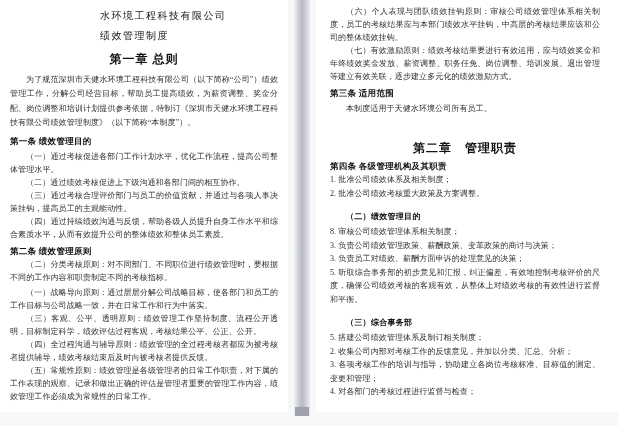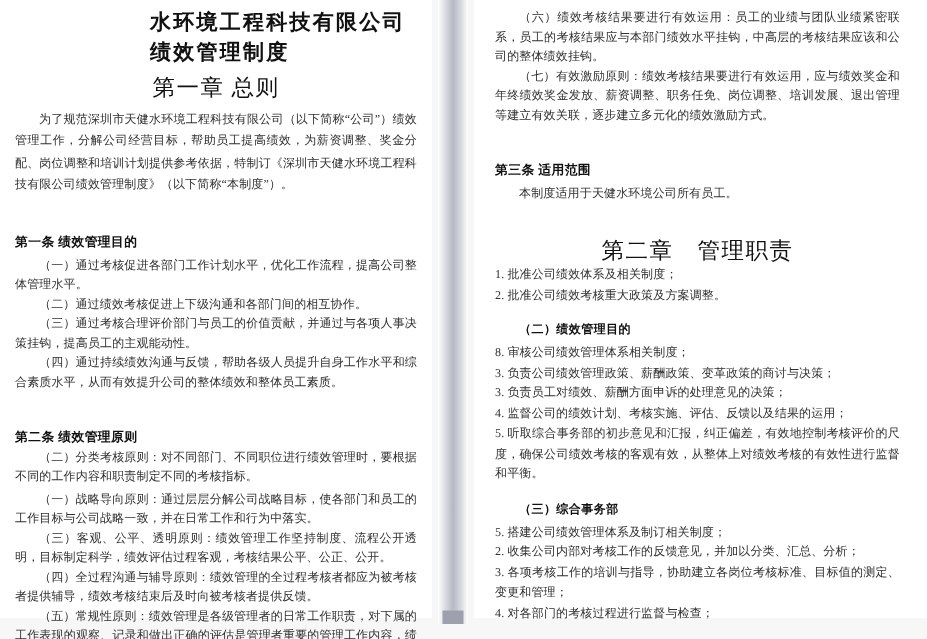--- a/index.html
+++ b/index.html
@@ -31,42 +31,42 @@
     background:linear-gradient(to right,#ffffff 0%,#d9dbe1 25%,#b6b8c3 50%,#d9dbe1 78%,#ffffff 100%);
   }
   .divider .divider-foot{
     position:absolute;
     left:3px; bottom:0;
     width:14px; height:9px;
     background:#9ea1ad;
   }
   .title-block{ margin-left:90px; }
   .title-line{
-    font-size:14px;
-    font-weight:bold;
+    font-size:10px;
+    font-weight:normal;
     color:#111;
     line-height:20px;
     letter-spacing:1.5px;
     white-space:nowrap;
   }
   .chapter{
-    font-size:15px;
-    font-weight:normal;
+    font-size:12px;
+    font-weight:bold;
     color:#111;
     text-align:center;
     margin:6px 0 0 0;
     line-height:15px;
     letter-spacing:1px;
   }
   .chapter.mt{ margin-top:26px; }
   .article-heading{
     font-size:8.5px;
     font-weight:bold;
     color:#111;
-    margin:24px 0 0 0;
+    margin:4px 0 0 0;
     line-height:13px;
     letter-spacing:.3px;
   }
   .section-heading{
     font-size:8px;
     font-weight:bold;
     color:#111;
     margin:10px 0 2px 0;
     padding-left:2em;
     line-height:13px;
@@ -120,37 +120,37 @@
     <p class="para indent">（三）客观、公平、透明原则：绩效管理工作坚持制度、流程公开透明，目标制定科学，绩效评估过程客观，考核结果公平、公正、公开。</p>
     <p class="para indent">（四）全过程沟通与辅导原则：绩效管理的全过程考核者都应为被考核者提供辅导，绩效考核结束后及时向被考核者提供反馈。</p>
     <p class="para indent">（五）常规性原则：绩效管理是各级管理者的日常工作职责，对下属的工作表现的观察、记录和做出正确的评估是管理者重要的管理工作内容，绩效管理工作必须成为常规性的日常工作。</p>
   </section>
 
   <div class="divider">
     <div class="divider-foot"></div>
   </div>
 
   <section class="page page2">
-    <p class="para indent">（六）绩效考核结果要进行有效运用：员工的业绩与团队业绩紧密联系，员工的考核结果应与本部门绩效水平挂钩，中高层的考核结果应该和公司的整体绩效挂钩。</p>
+    <p class="para indent">（六）个人表现与团队绩效挂钩原则：审核公司绩效管理体系相关制度，员工的考核结果应与本部门绩效水平挂钩，中高层的考核结果应该和公司的整体绩效挂钩。</p>
     <p class="para indent">（七）有效激励原则：绩效考核结果要进行有效运用，应与绩效奖金和年终绩效奖金发放、薪资调整、职务任免、岗位调整、培训发展、退出管理等建立有效关联，逐步建立多元化的绩效激励方式。</p>
 
     <h3 class="article-heading">第三条 适用范围</h3>
     <p class="para first indent">本制度适用于天健水环境公司所有员工。</p>
 
     <h2 class="chapter mt">第二章　管理职责</h2>
 
+    <h3 class="article-heading">第四条 各级管理机构及其职责</h3>
 
     <p class="list-item">1. 批准公司绩效体系及相关制度；</p>
     <p class="list-item">2. 批准公司绩效考核重大政策及方案调整。</p>
 
     <h4 class="section-heading">（二）绩效管理目的</h4>
     <p class="list-item">8. 审核公司绩效管理体系相关制度；</p>
     <p class="list-item">3. 负责公司绩效管理政策、薪酬政策、变革政策的商讨与决策；</p>
     <p class="list-item">3. 负责员工对绩效、薪酬方面申诉的处理意见的决策；</p>
-    <p class="list-item">4. 监督公司的绩效计划、考核实施、评估、反馈以及结果的运用；</p>
     <p class="list-item">5. 听取综合事务部的初步意见和汇报，纠正偏差，有效地控制考核评价的尺度，确保公司绩效考核的客观有效，从整体上对绩效考核的有效性进行监督和平衡。</p>
 
     <h4 class="section-heading">（三）综合事务部</h4>
     <p class="list-item">5. 搭建公司绩效管理体系及制订相关制度；</p>
     <p class="list-item">2. 收集公司内部对考核工作的反馈意见，并加以分类、汇总、分析；</p>
     <p class="list-item">3. 各项考核工作的培训与指导，协助建立各岗位考核标准、目标值的测定、变更和管理；</p>
     <p class="list-item">4. 对各部门的考核过程进行监督与检查；</p>
   </section>
 
 </div>

